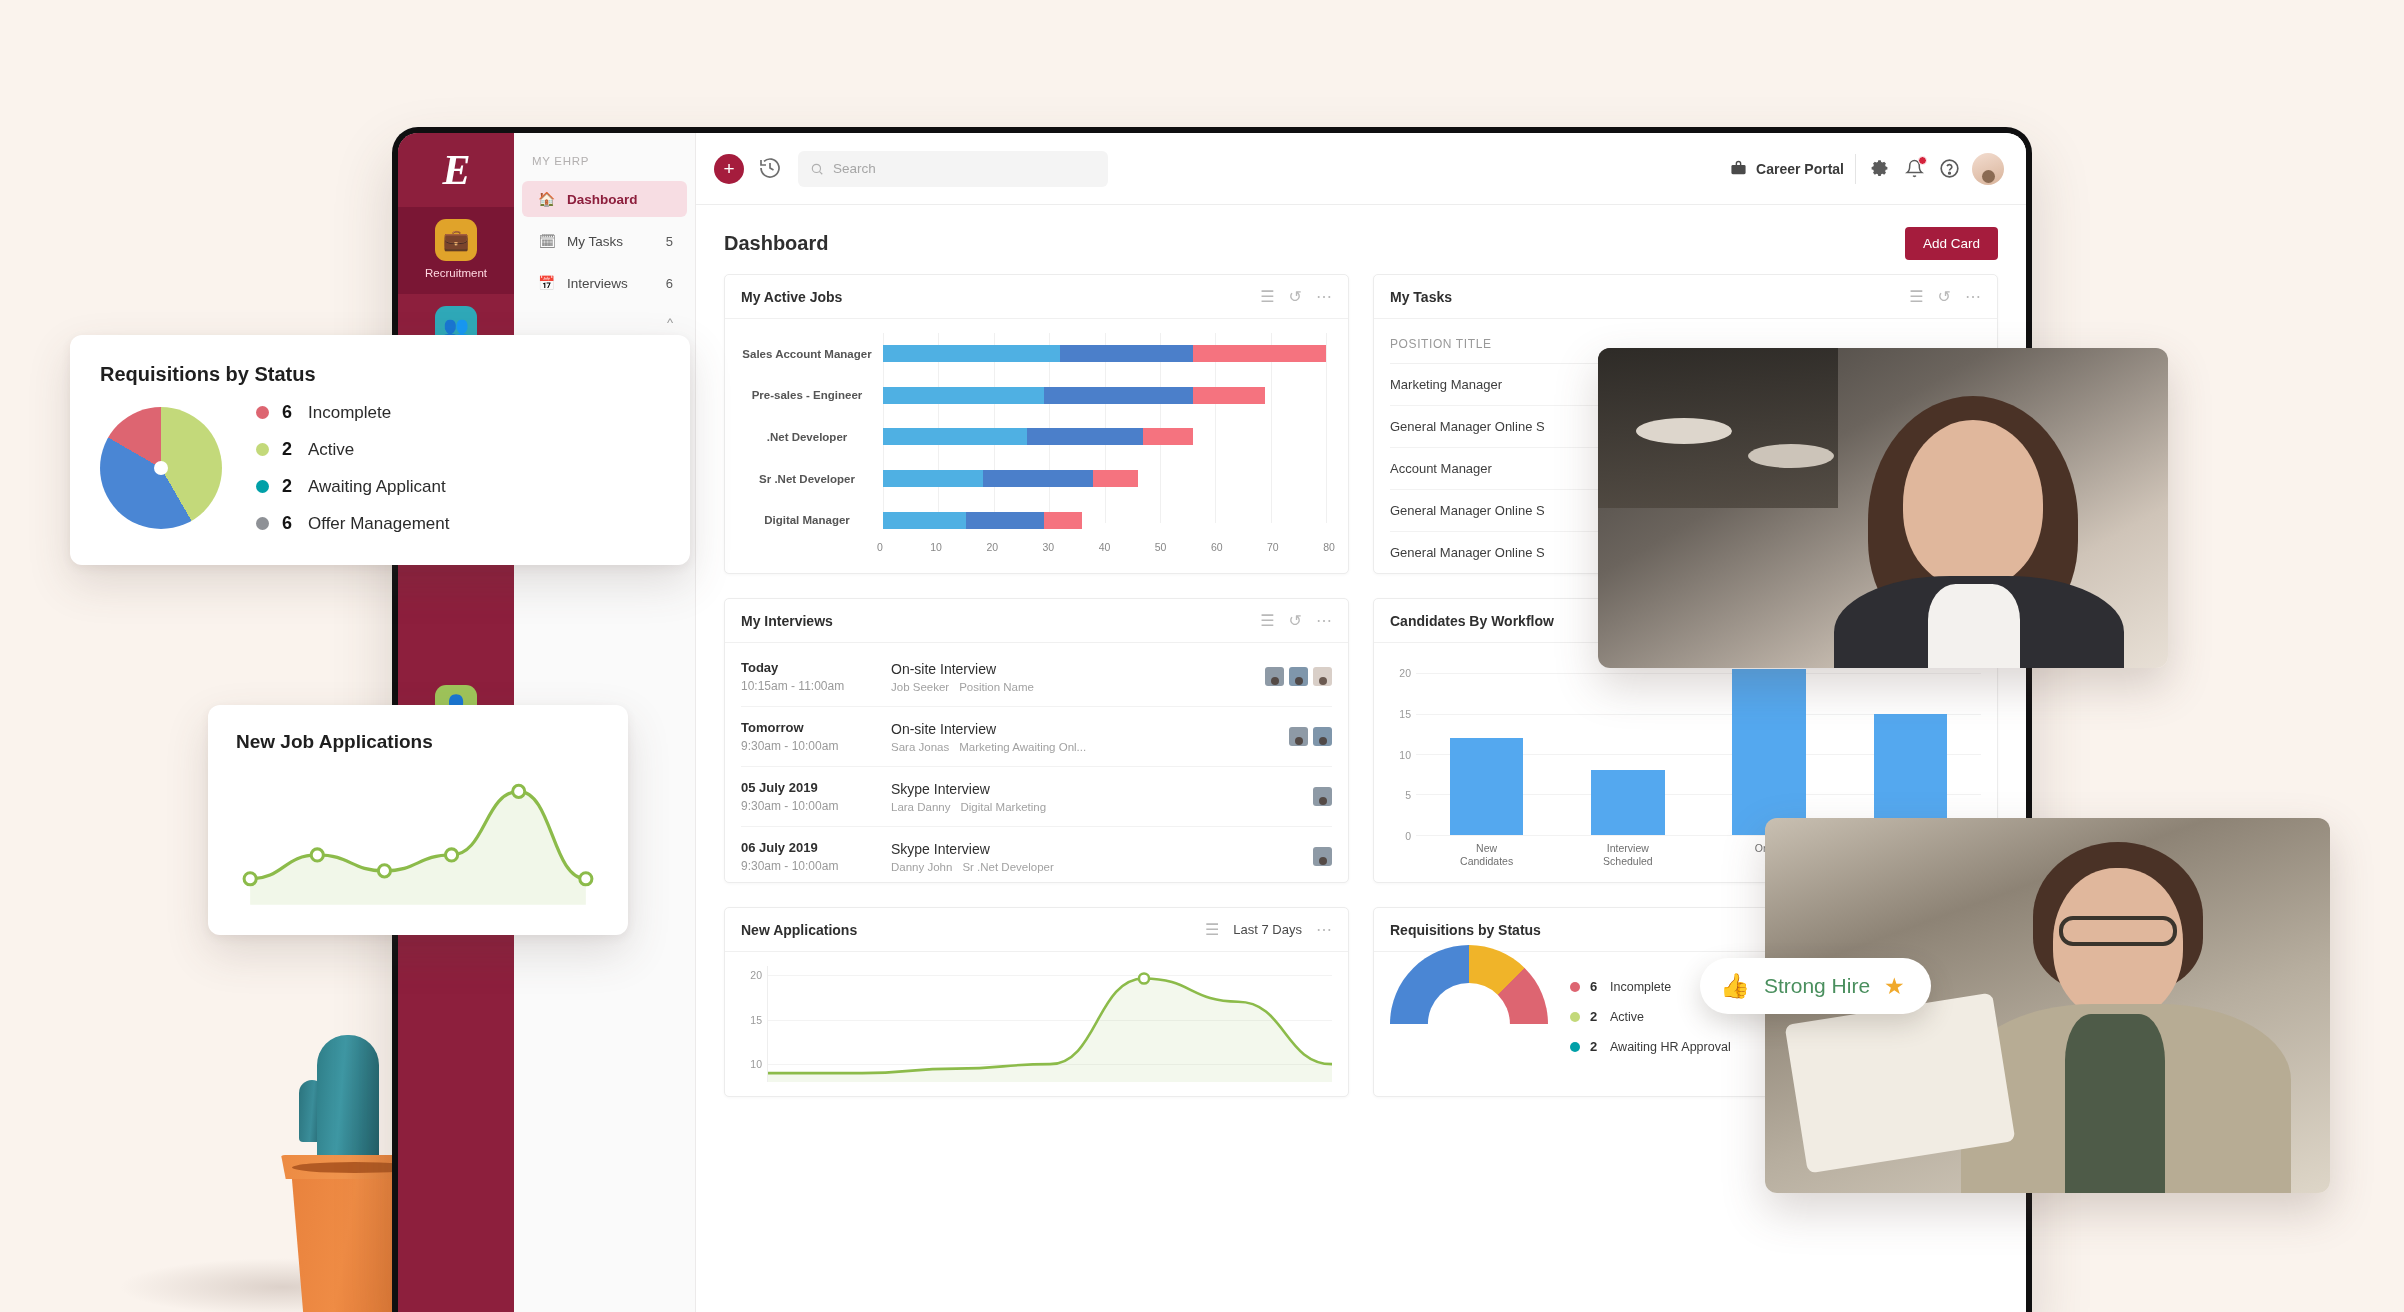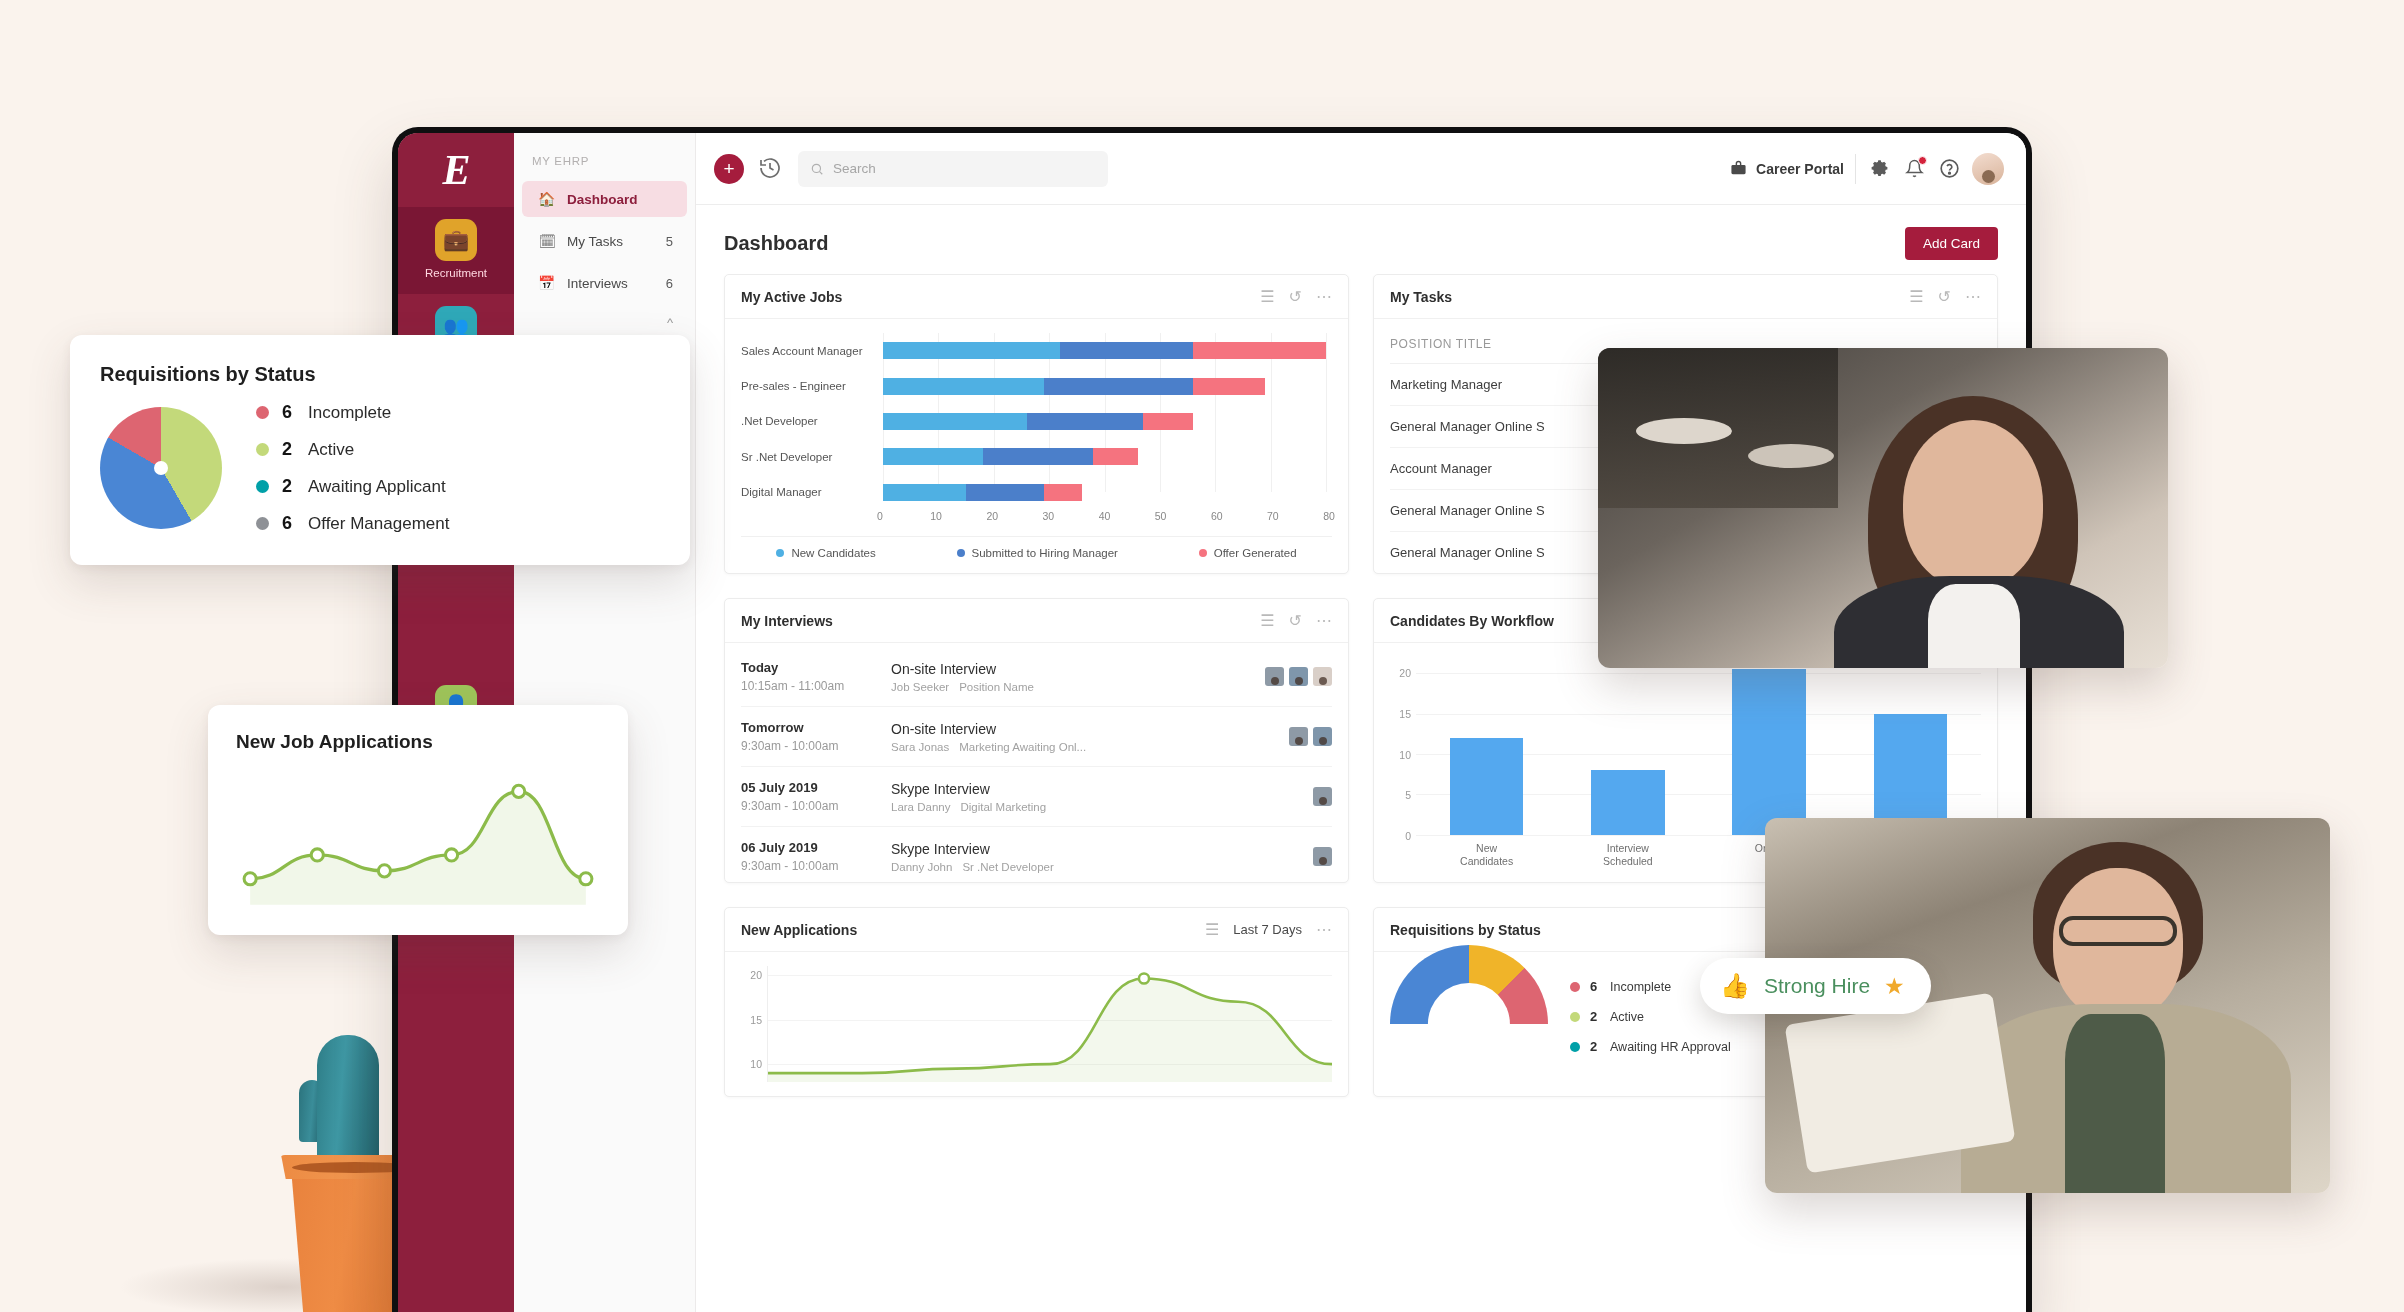--- a/index.html
+++ b/index.html
@@ -161,21 +161,21 @@
   .card-t{ font-size:14px;font-weight:bold;color:#2f2f2f; }
   .card-acts{ margin-left:auto;display:flex;align-items:center;gap:14px;color:#b9b9b9;}
   .card-acts span{cursor:pointer;display:flex;align-items:center;}
   .rangelbl{ font-size:13px;color:#4a4a4a; cursor:pointer;}
   .card-b{ flex:1; padding:14px 16px; min-height:0; }
 
   
   .hbar-wrap{display:flex;flex-direction:column;height:100%;}
   .hbar-plot{flex:1;display:flex;flex-direction:column;justify-content:space-around;position:relative;padding-right:6px;}
   .hbar-row{display:flex;align-items:center;gap:10px;height:20px;}
-  .hbar-lbl{width:132px;text-align:left;font-size:11.5px;color:#555;white-space:nowrap;}
+  .hbar-lbl{width:132px;text-align:center;font-size:11.5px;color:#555;white-space:nowrap;font-weight:bold;}
   .hbar-track{flex:1;height:17px;display:flex;position:relative;}
   .seg{height:100%;}
   .hbar-axis{display:flex;margin-left:142px;position:relative;height:18px;}
   .hbar-axis i{position:absolute;font-size:10.5px;color:#888;transform:translateX(-50%);font-style:normal;}
   .hgrid{position:absolute;left:142px;right:6px;top:0;bottom:18px;pointer-events:none;}
   .hgrid i{position:absolute;top:0;bottom:0;width:1px;background:#f0f0f0;}
   .legend{
     display:flex;justify-content:space-around;align-items:center;gap:10px;
     border-top:1px solid #f0f0f0;padding-top:10px;margin-top:8px;
   }
@@ -458,34 +458,20 @@
             <div class="hbar-axis" id="hbar-axis">
                   <i style="left: calc(0% - 3px);">0</i>
                   <i style="left: calc(12.5% - 3px);">10</i>
                   <i style="left: calc(25% - 3px);">20</i>
                   <i style="left: calc(37.5% - 3px);">30</i>
                   <i style="left: calc(50% - 3px);">40</i>
                   <i style="left: calc(62.5% - 3px);">50</i>
                   <i style="left: calc(75% - 3px);">60</i>
                   <i style="left: calc(87.5% - 3px);">70</i>
                   <i style="left: calc(100% - 3px);">80</i>
-                </div>
-            <div class="legend" id="hlegend">
-                  <div>
-                    <span class="ldot" style="background:#4fb0e3"></span>
-                    <span>New Candidates</span>
-                  </div>
-                  <div>
-                    <span class="ldot" style="background:#4b7fca"></span>
-                    <span>Submitted to Hiring Manager</span>
-                  </div>
-                  <div>
-                    <span class="ldot" style="background:#f5737f"></span>
-                    <span>Offer Generated</span>
-                  </div>
                 </div>
           </div>
         </div>
       </div>
 
       <div class="card" style="height:300px">
         <div class="card-h">
           <div class="card-t">My Tasks</div>
           <div class="card-acts">
             <span>☰</span>

